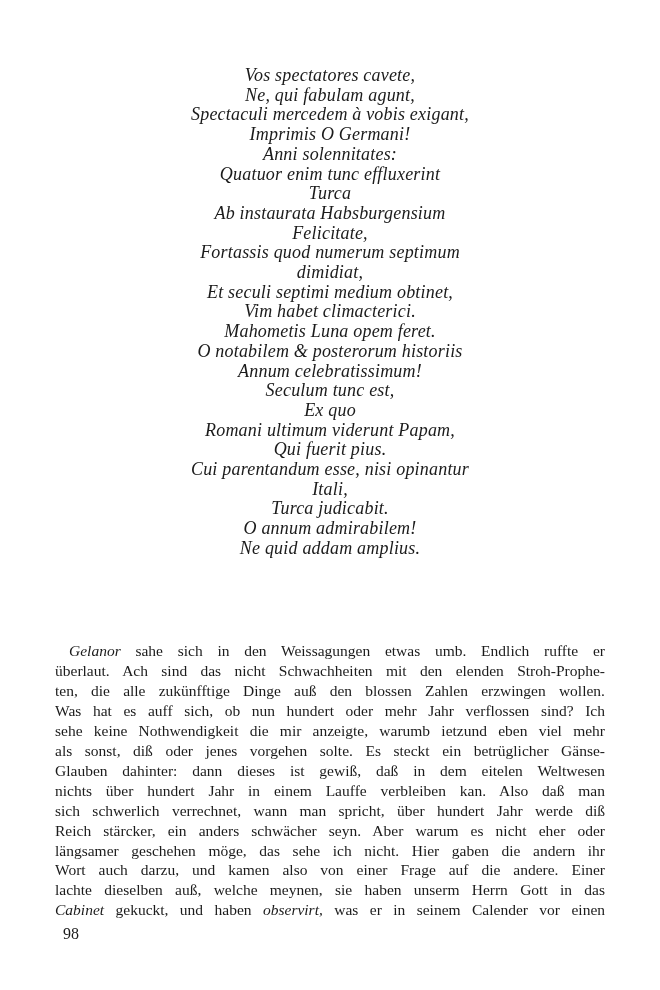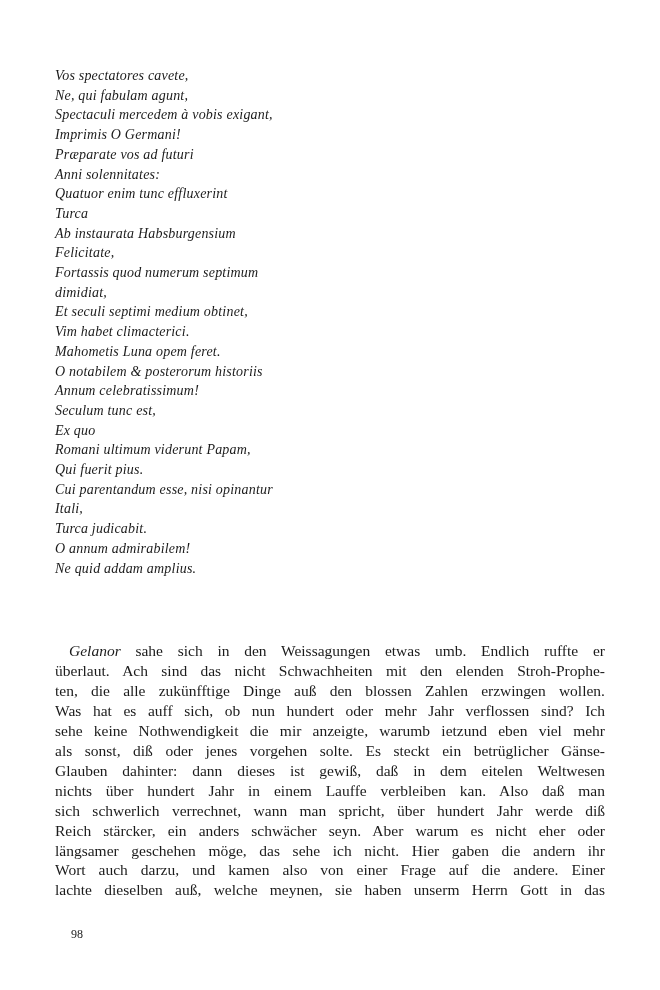--- a/index.html
+++ b/index.html
@@ -14,22 +14,23 @@
     background: #ffffff;
     color: #1b1b1b;
     font-family: "Liberation Serif", "DejaVu Serif", serif;
     overflow: hidden;
   }
   .poem {
     position: absolute;
     top: 66px;
     left: 55px;
     width: 550px;
+    text-align: center;
     font-style: italic;
-    font-size: 14px;
+    font-size: 18px;
     line-height: 19.7px;
     letter-spacing: 0.2px;
   }
   .poem-line {
     white-space: nowrap;
   }
   .prose {
     position: absolute;
     top: 641px;
     left: 55px;
@@ -42,37 +43,36 @@
     text-align-last: justify;
   }
   .prose-line.indented {
     text-indent: 14px;
   }
   .prose-line i {
     font-style: italic;
   }
   .page-number {
     position: absolute;
-    left: 71px;
+    left: 63px;
     top: 927px;
-    font-size: 12px;
+    font-size: 16px;
     line-height: 14px;
     font-style: normal;
   }
 </style>
 </head>
 <body>
 
 <div class="page">
   <div class="poem">
       <div class="poem-line">Vos spectatores cavete,</div>
       <div class="poem-line">Ne, qui fabulam agunt,</div>
       <div class="poem-line">Spectaculi mercedem à vobis exigant,</div>
       <div class="poem-line">Imprimis O Germani!</div>
-      <div class="poem-line">Præparate vos ad futuri</div>
       <div class="poem-line">Anni solennitates:</div>
       <div class="poem-line">Quatuor enim tunc effluxerint</div>
       <div class="poem-line">Turca</div>
       <div class="poem-line">Ab instaurata Habsburgensium</div>
       <div class="poem-line">Felicitate,</div>
       <div class="poem-line">Fortassis quod numerum septimum</div>
       <div class="poem-line">dimidiat,</div>
       <div class="poem-line">Et seculi septimi medium obtinet,</div>
       <div class="poem-line">Vim habet climacterici.</div>
       <div class="poem-line">Mahometis Luna opem feret.</div>
@@ -95,15 +95,16 @@
       <div class="prose-line"><span>Was hat es auff sich, ob nun hundert oder mehr Jahr verflossen sind? Ich</span></div>
       <div class="prose-line"><span>sehe keine Nothwendigkeit die mir anzeigte, warumb ietzund eben viel mehr</span></div>
       <div class="prose-line"><span>als sonst, diß oder jenes vorgehen solte. Es steckt ein betrüglicher Gänse-</span></div>
       <div class="prose-line"><span>Glauben dahinter: dann dieses ist gewiß, daß in dem eitelen Weltwesen</span></div>
       <div class="prose-line"><span>nichts über hundert Jahr in einem Lauffe verbleiben kan. Also daß man</span></div>
       <div class="prose-line"><span>sich schwerlich verrechnet, wann man spricht, über hundert Jahr werde diß</span></div>
       <div class="prose-line"><span>Reich stärcker, ein anders schwächer seyn. Aber warum es nicht eher oder</span></div>
       <div class="prose-line"><span>längsamer geschehen möge, das sehe ich nicht. Hier gaben die andern ihr</span></div>
       <div class="prose-line"><span>Wort auch darzu, und kamen also von einer Frage auf die andere. Einer</span></div>
       <div class="prose-line"><span>lachte dieselben auß, welche meynen, sie haben unserm Herrn Gott in das</span></div>
+      <div class="prose-line"><i>Cabinet</i><span> gekuckt, und haben </span><i>observirt,</i><span> was er in seinem Calender vor einen</span></div>
     </div>
   <div class="page-number">98</div>
 </div>
 
 </body></html>

